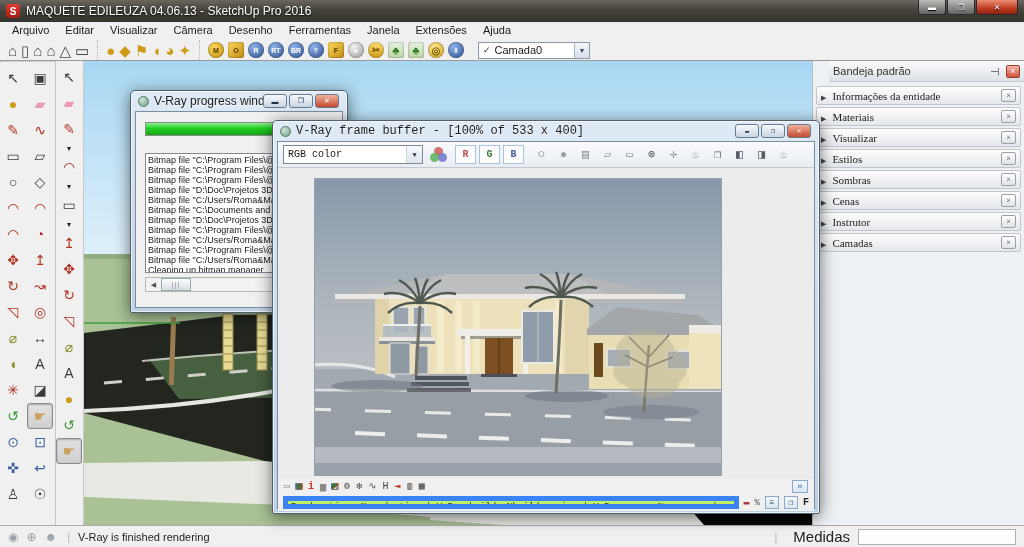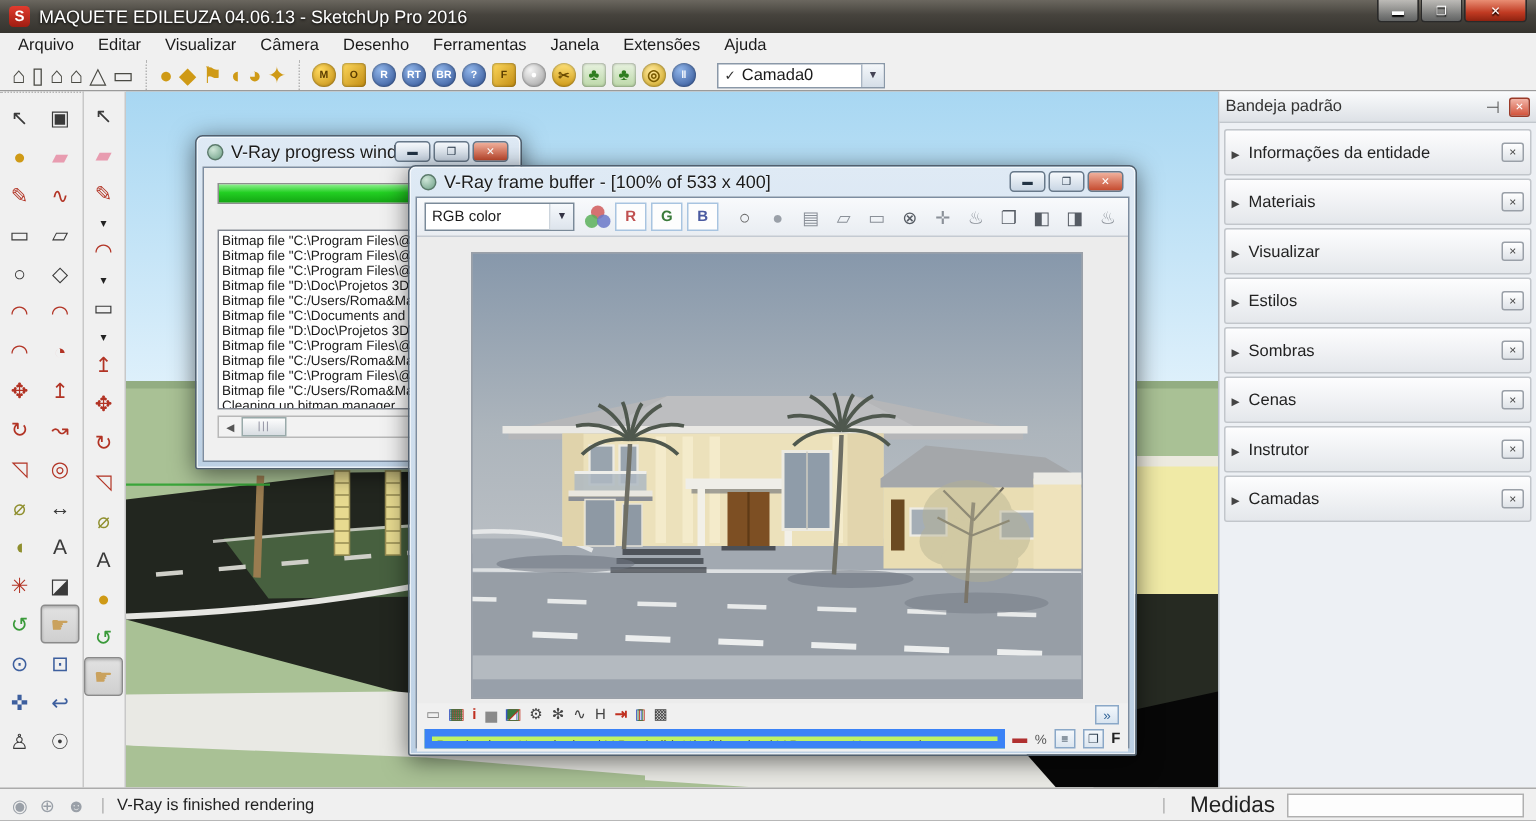--- a/index.html
+++ b/index.html
@@ -54,28 +54,28 @@
   .tool.olive { color:#8f8f2e; } .tool.green { color:#3a9a3a; } .tool.blue { color:#3d5f9e; }
   .tool.tan { color:#caa25e; } .tool.gold { color:#cf9a16; }
   .tool.sm { font-size:8px; height:12px; color:#222; }
   .tool.active { border:1px solid #8a8a8a; background:linear-gradient(#e2e2e2,#cfcfcf); box-shadow:inset 0 1px 2px rgba(0,0,0,.25); }
 
   
   .viewport { position:absolute; left:84px; top:0; width:728px; height:464px; }
 
   
   .right-panel { position:absolute; left:812px; top:0; width:212px; height:464px; background:#edf0f4; border-left:1px solid #b8bec6; }
-  .rp-header { height:21px; background:linear-gradient(#fafbfc,#dde1e6); border-bottom:1px solid #c2c7cd; display:flex; align-items:center; padding:0 4px; }
+  .rp-header { height:21px; background:linear-gradient(#fafbfc,#dde1e6); border-bottom:1px solid #c2c7cd; display:flex; align-items:center; padding:0 4px;margin-left:16px; }
   .rp-header .rtitle { flex:1; font-size:11px; color:#333; }
   .pin-icon { color:#555; font-size:11px; transform:rotate(90deg); margin-right:6px; }
   .rp-close { width:14px; height:13px; background:linear-gradient(#f2b5a8,#d2523a); border:1px solid #9a3a28; border-radius:2px;
     color:#fff; font-size:9px; line-height:11px; text-align:center; }
   .rp-sections { padding:2px; }
-  .rp-row { height:31px; margin:2px 1px; border:1px solid #c2c6cb; border-radius:2px;
-    background:linear-gradient(#fdfdfe,#e4e7eb); display:flex; align-items:center; padding:0 4px; }
+  .rp-row { height:19px; margin:2px 1px; border:1px solid #c2c6cb; border-radius:2px;
+    background:linear-gradient(#fdfdfe,#e4e7eb); display:flex; align-items:center; padding:0 4px;font-family:Liberation Serif, serif; }
   .rp-row .arrow::before { content:"▶"; font-size:7px; color:#444; margin-right:6px; }
   .rp-row .slabel { flex:1; font-size:11px; color:#222; }
   .rp-x { width:15px; height:13px; border:1px solid #9aa0a8; border-radius:2px; background:linear-gradient(#fff,#dfe3e8);
     font-size:8px; color:#444; text-align:center; line-height:11px; }
 
   
   .aero { position:absolute; background:linear-gradient(#dfeaf5,#bcd0e4); border:1px solid #52606e; border-radius:5px 5px 2px 2px;
     box-shadow:0 3px 16px rgba(0,0,0,.55), inset 0 0 0 1px rgba(255,255,255,.65); }
   .aero-title { height:20px; display:flex; align-items:center; padding:0 7px; gap:5px; }
   .aero-title .wicon { width:11px; height:11px; border-radius:50%; background:radial-gradient(circle at 35% 30%, #cfe6d8, #6d9f86); border:1px solid #5a7a6a; }
@@ -90,21 +90,21 @@
   .progress-window { left:130px; top:29px; width:218px; height:223px; z-index:5; }
   .pw-bar { position:absolute; left:9px; top:10px; width:190px; height:14px; border:1px solid #8e8e8e; background:#e6e6e6; }
   .pw-fill { width:100%; height:100%; background:linear-gradient(#8df08d,#22cf22 45%,#14a614); }
   .pw-list { position:absolute; left:9px; top:41px; width:190px; height:120px; border:1px solid #828790; background:#fff;
     font-size:9px; line-height:10px; padding:1px 2px; overflow:hidden; white-space:nowrap; }
   .pw-scroll { position:absolute; left:9px; top:165px; width:190px; height:15px; border:1px solid #b8b8b8; background:#f2f2f2; display:flex; align-items:center; }
   .pw-arrow { width:15px; height:13px; font-size:7px; color:#555; display:flex; align-items:center; justify-content:center; }
   .pw-thumb { width:30px; height:13px; border:1px solid #9aa; background:linear-gradient(#fdfdfd,#d8dde2); display:flex; align-items:center; justify-content:center; font-size:7px; color:#889; letter-spacing:1px; }
 
   
-  .vfb-window { left:272px; top:49px; width:486px; height:394px; z-index:6; }
+  .vfb-window { left:272px; top:59px; width:548px; height:394px; z-index:6;font-family:Liberation Mono, monospace; }
   .vfb-toolbar { position:absolute; left:0; right:0; top:0; height:26px; background:linear-gradient(#f8fafc,#e9edf2); border-bottom:1px solid #c4cad2; display:flex; align-items:center; padding:0 5px; gap:3px; }
   .vfb-dd { width:140px; height:19px; border:1px solid #7a8a99; background:#fff; display:flex; align-items:center; }
   .vfb-dd .ddtext { flex:1; padding-left:4px; font-size:10px; }
   .vfb-dd .ddarrow { width:16px; height:17px; display:flex; align-items:center; justify-content:center; font-size:7px; color:#334; border-left:1px solid #cdd5dd; background:linear-gradient(#f6f9fc,#dde4ec); }
   .tri-icon { position:relative; width:18px; height:16px; margin:0 4px; }
   .tri-icon i { position:absolute; width:9px; height:9px; border-radius:50%; opacity:.85; }
   .tri-icon .r { background:#d05a5a; left:4px; top:0; } .tri-icon .g { background:#5ab05a; left:0; top:6px; } .tri-icon .b { background:#6a78c8; left:8px; top:6px; }
   .chbtn { width:21px; height:19px; border:1px solid #a8c4e0; background:#fdfdfd; font-size:10px; font-weight:bold; display:flex; align-items:center; justify-content:center; }
   .chbtn.chR { color:#c05050; } .chbtn.chG { color:#3a7a3a; } .chbtn.chB { color:#4a5aa0; }
   .vfbico { width:17px; height:17px; display:flex; align-items:center; justify-content:center; font-size:12px; color:#8a9098; }

